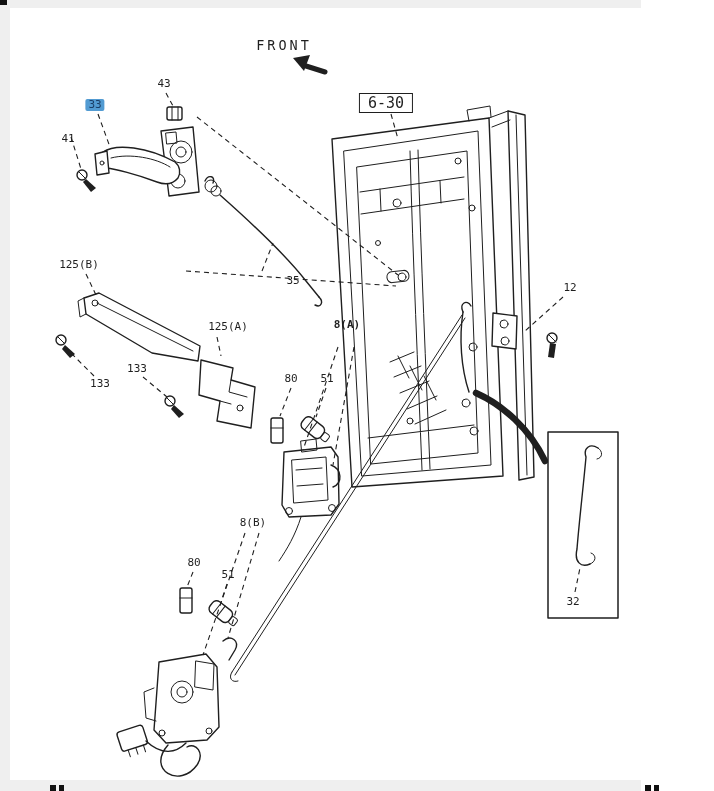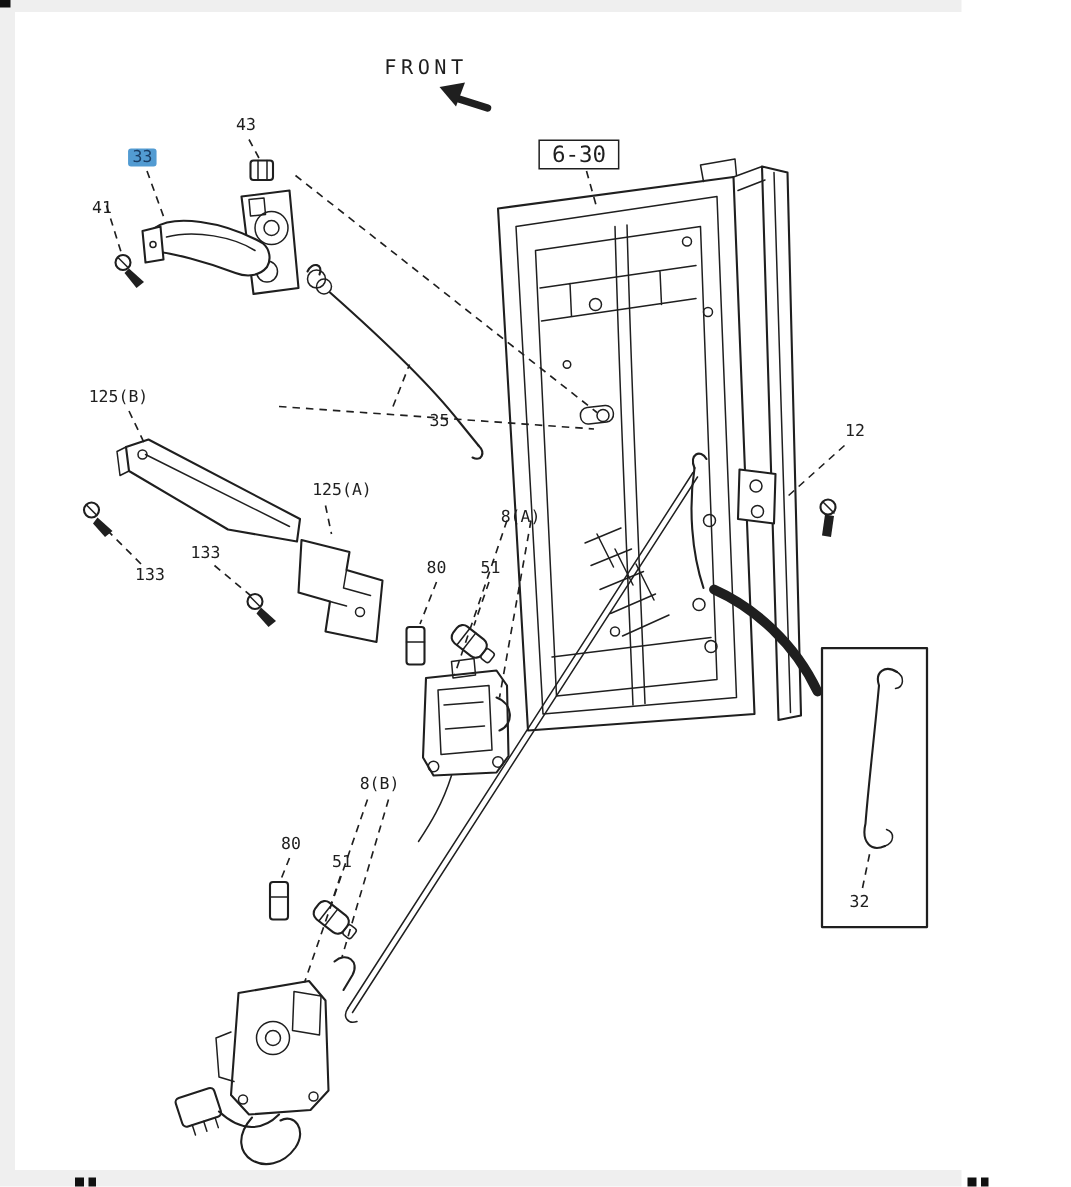--- a/index.html
+++ b/index.html
@@ -214,21 +214,21 @@
   <span class="refbox" style="left:386px;top:103px;">6-30</span>
 
   <span class="callout" style="left:164px;top:84px;">43</span>
   <span class="callout hl" style="left:95px;top:105px;">33</span>
   <span class="callout" style="left:68px;top:139px;">41</span>
   <span class="callout" style="left:259px;top:281px;margin-left:34px;">35</span>
   <span class="callout" style="left:79px;top:265px;text-align:right;">125(B)</span>
   <span class="callout" style="left:100px;top:384px;">133</span>
   <span class="callout" style="left:137px;top:369px;">133</span>
   <span class="callout" style="left:216px;top:327px;margin-left:12px;">125(A)</span>
-  <span class="callout" style="left:347px;top:345px;">8(A)</span>
+  <span class="callout" style="left:347px;top:325px;font-weight:bold;">8(A)</span>
   <span class="callout" style="left:291px;top:379px;">80</span>
   <span class="callout" style="left:327px;top:379px;">51</span>
   <span class="callout" style="left:253px;top:523px;">8(B)</span>
   <span class="callout" style="left:194px;top:563px;">80</span>
   <span class="callout" style="left:228px;top:575px;">51</span>
   <span class="callout" style="left:570px;top:288px;">12</span>
   <span class="callout" style="left:573px;top:602px;">32</span>
 
   <div class="artifact" style="left:0;top:0;width:7px;height:5px;"></div>
   <div class="artifact" style="left:50px;top:785px;width:6px;height:6px;"></div>

